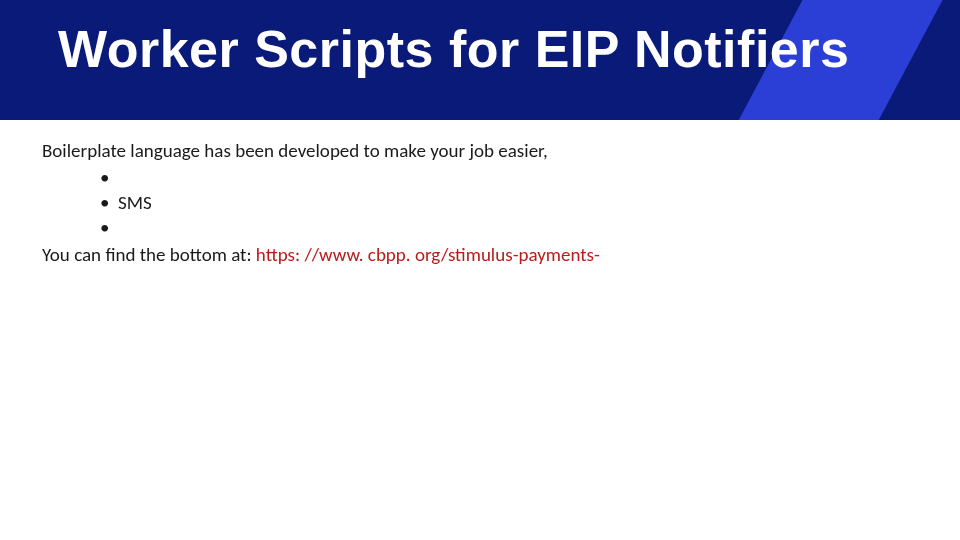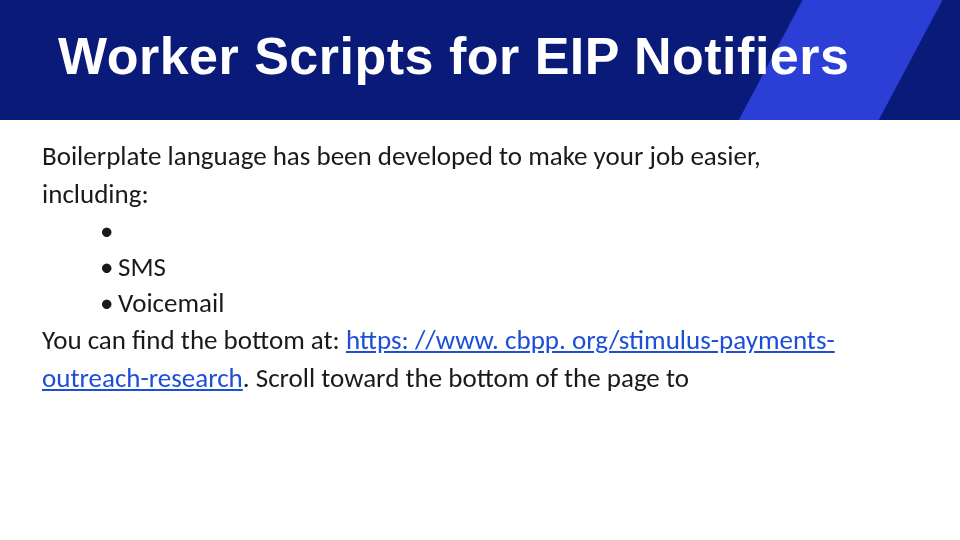--- a/index.html
+++ b/index.html
@@ -37,71 +37,65 @@
   .header h1 {
     position: absolute;
     left: 58px;
     top: 22px;
     color: #ffffff;
     font-size: 52px;
     font-weight: 700;
     letter-spacing: 0.5px;
     line-height: 1.05;
     font-family: Arial, "Segoe UI", sans-serif;
-    margin-top: 7px;
   }
 
   
   .body {
     position: absolute;
     top: 138px;
     left: 42px;
     right: 42px;
     color: #1a1a1a;
-    font-size: 27px;
+    font-size: 19px;
     line-height: 1.32;
   }
   .body p { margin: 0 0 2px 0; }
   .bullets {
     margin: 2px 0 2px 58px;
   }
   .bullets .bullet-row { display: flex; align-items: baseline; }
   .bullets .dot { width: 18px; flex: 0 0 18px; }
-  .link { text-decoration: underline; color: #1d4ed8; }
+  .link { color: #b91c1c; }
 </style>
 </head>
 <body>
 
 <div class="slide">
 
   <div class="header">
     <div class="accent"></div>
     <div class="accent2"></div>
     <h1>Worker Scripts for EIP Notifiers</h1>
   </div>
 
   <div class="body">
     <p>Boilerplate language has been developed to make your job easier,</p>
-    <p>including:</p>
 
     <div class="bullets">
       <div class="bullet-row">
         <span class="dot">•</span>
       </div>
       <div class="bullet-row">
         <span class="dot">•</span>
         <span>SMS</span>
       </div>
       <div class="bullet-row">
         <span class="dot">•</span>
-        <span>Voicemail</span>
       </div>
     </div>
 
     <p>
       <span>You can find the bottom at: </span><span class="link">https: //www. cbpp. org/stimulus-payments-</span>
     </p>
-    <p>
-      <span class="link">outreach-research</span><span>. Scroll toward the bottom of the page to</span>
-    </p>
   </div>
 
 </div>
 
 </body></html>

